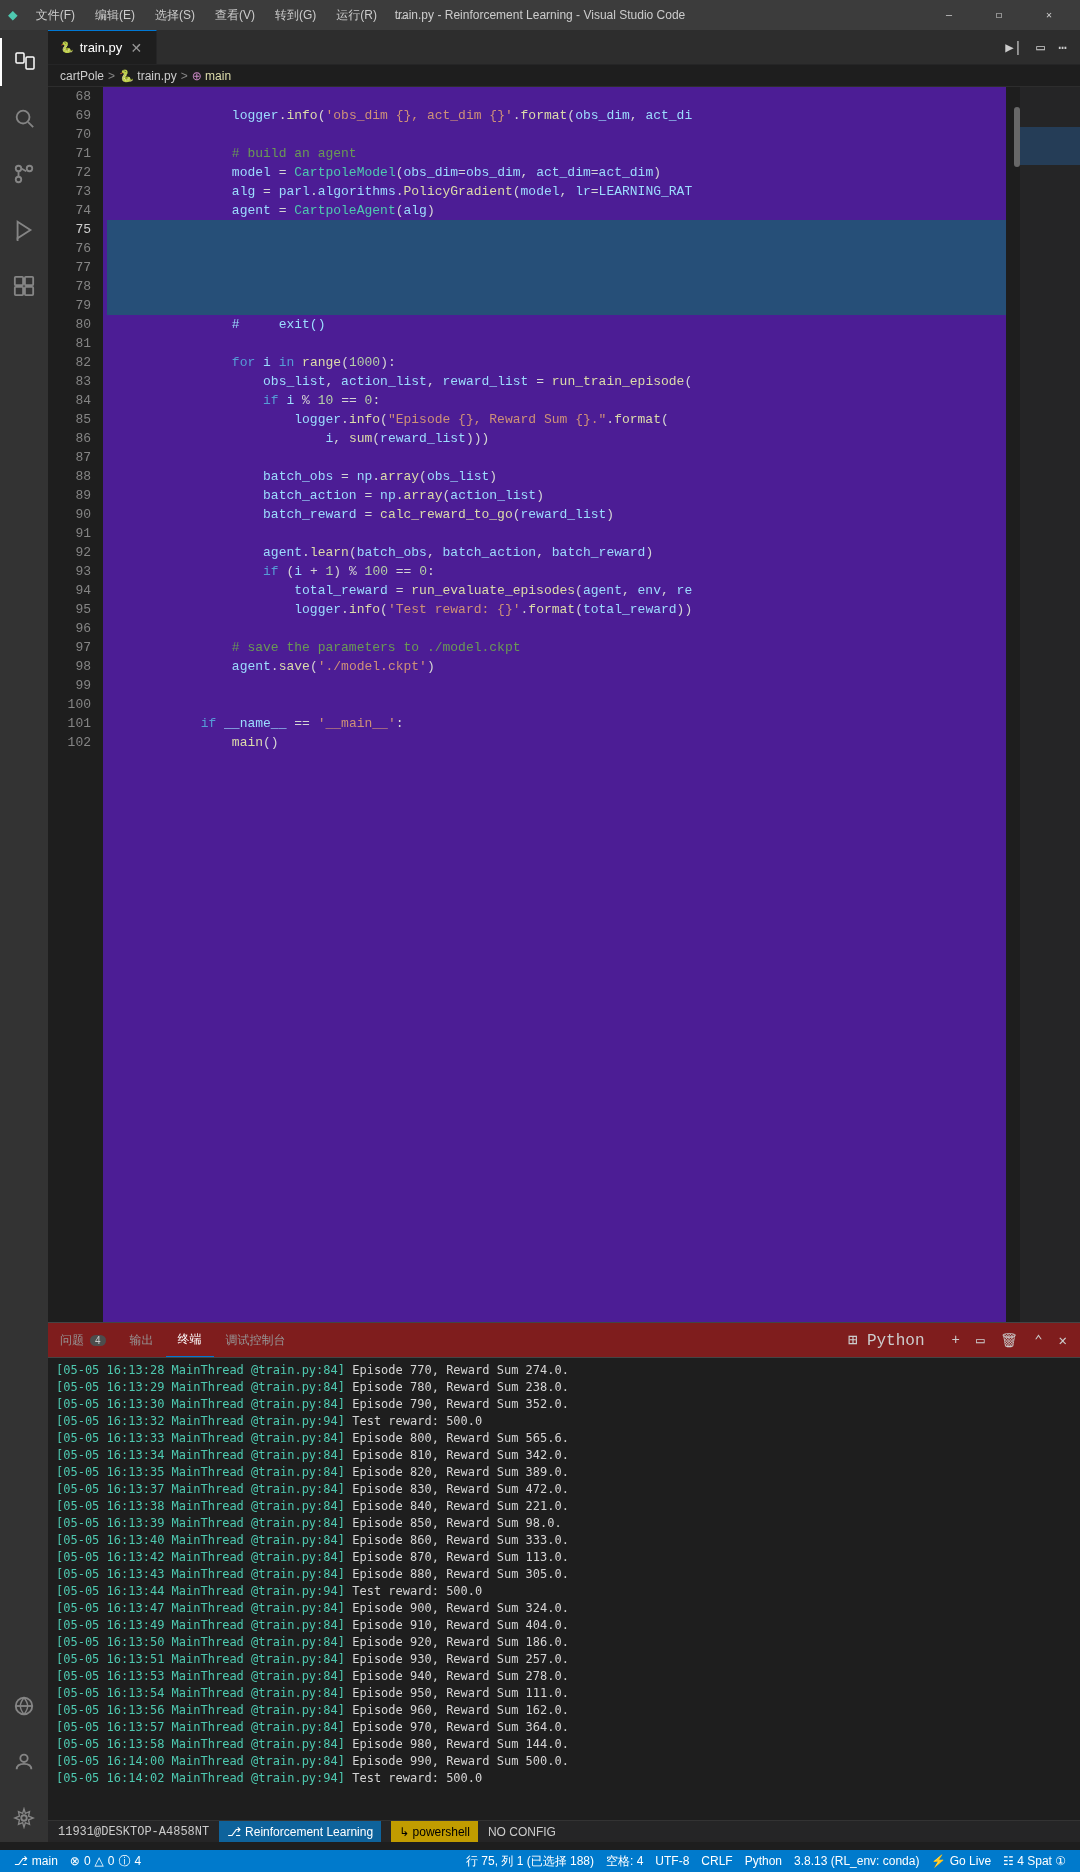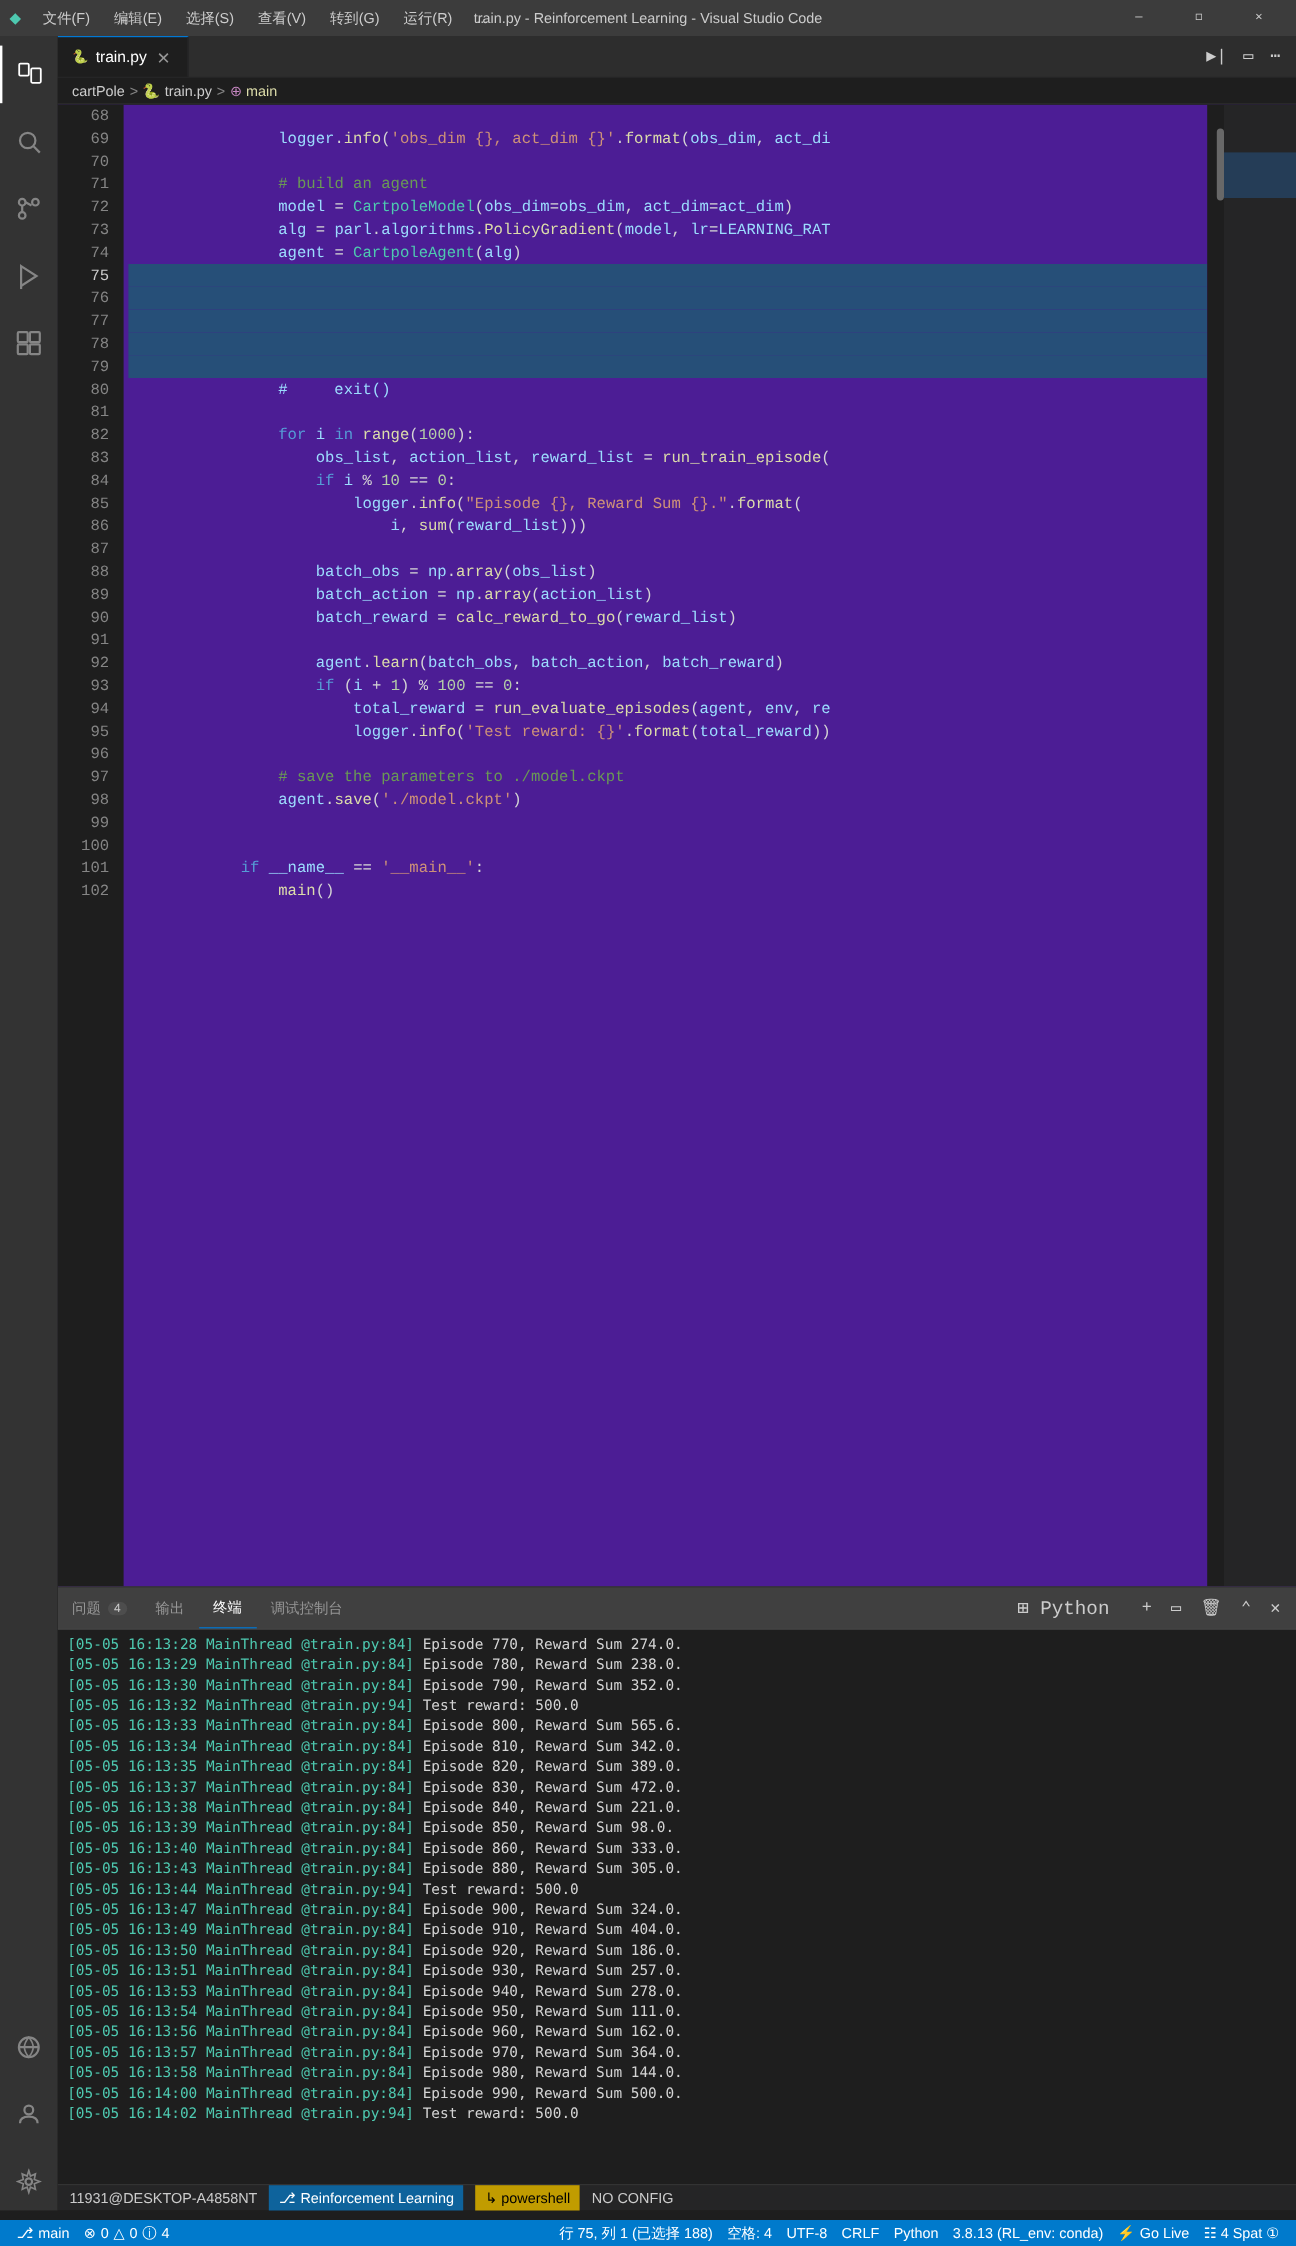--- a/index.html
+++ b/index.html
@@ -246,21 +246,21 @@
 
     
     #panel {
       background: #1e1e1e;
       border-top: 1px solid #444;
       flex-shrink: 0;
       display: flex;
       flex-direction: column;
     }
     #panel-tabs {
-      background: #404040;
+      background: #7f1d1d;
       height: 35px;
       display: flex;
       align-items: stretch;
       border-bottom: 1px solid #444;
       flex-shrink: 0;
     }
     .panel-tab {
       display: flex;
       align-items: center;
       padding: 0 12px;
@@ -670,37 +670,38 @@
         <div class="term-line"><span style="color:#4ec9b0;">[05-05 16:13:29 MainThread @train.py:84]</span> <span style="color:#d4d4d4;">Episode 780, Reward Sum 238.0.</span></div>
         <div class="term-line"><span style="color:#4ec9b0;">[05-05 16:13:30 MainThread @train.py:84]</span> <span style="color:#d4d4d4;">Episode 790, Reward Sum 352.0.</span></div>
         <div class="term-line"><span style="color:#4ec9b0;">[05-05 16:13:32 MainThread @train.py:94]</span> <span style="color:#d4d4d4;">Test reward: 500.0</span></div>
         <div class="term-line"><span style="color:#4ec9b0;">[05-05 16:13:33 MainThread @train.py:84]</span> <span style="color:#d4d4d4;">Episode 800, Reward Sum 565.6.</span></div>
         <div class="term-line"><span style="color:#4ec9b0;">[05-05 16:13:34 MainThread @train.py:84]</span> <span style="color:#d4d4d4;">Episode 810, Reward Sum 342.0.</span></div>
         <div class="term-line"><span style="color:#4ec9b0;">[05-05 16:13:35 MainThread @train.py:84]</span> <span style="color:#d4d4d4;">Episode 820, Reward Sum 389.0.</span></div>
         <div class="term-line"><span style="color:#4ec9b0;">[05-05 16:13:37 MainThread @train.py:84]</span> <span style="color:#d4d4d4;">Episode 830, Reward Sum 472.0.</span></div>
         <div class="term-line"><span style="color:#4ec9b0;">[05-05 16:13:38 MainThread @train.py:84]</span> <span style="color:#d4d4d4;">Episode 840, Reward Sum 221.0.</span></div>
         <div class="term-line"><span style="color:#4ec9b0;">[05-05 16:13:39 MainThread @train.py:84]</span> <span style="color:#d4d4d4;">Episode 850, Reward Sum 98.0.</span></div>
         <div class="term-line"><span style="color:#4ec9b0;">[05-05 16:13:40 MainThread @train.py:84]</span> <span style="color:#d4d4d4;">Episode 860, Reward Sum 333.0.</span></div>
+        <div class="term-line"><span style="color:#4ec9b0;">[05-05 16:13:42 MainThread @train.py:84]</span> <span style="color:#d4d4d4;">Episode 870, Reward Sum 113.0.</span></div>
         <div class="term-line"><span style="color:#4ec9b0;">[05-05 16:13:43 MainThread @train.py:84]</span> <span style="color:#d4d4d4;">Episode 880, Reward Sum 305.0.</span></div>
         <div class="term-line"><span style="color:#4ec9b0;">[05-05 16:13:44 MainThread @train.py:94]</span> <span style="color:#d4d4d4;">Test reward: 500.0</span></div>
         <div class="term-line"><span style="color:#4ec9b0;">[05-05 16:13:47 MainThread @train.py:84]</span> <span style="color:#d4d4d4;">Episode 900, Reward Sum 324.0.</span></div>
         <div class="term-line"><span style="color:#4ec9b0;">[05-05 16:13:49 MainThread @train.py:84]</span> <span style="color:#d4d4d4;">Episode 910, Reward Sum 404.0.</span></div>
         <div class="term-line"><span style="color:#4ec9b0;">[05-05 16:13:50 MainThread @train.py:84]</span> <span style="color:#d4d4d4;">Episode 920, Reward Sum 186.0.</span></div>
         <div class="term-line"><span style="color:#4ec9b0;">[05-05 16:13:51 MainThread @train.py:84]</span> <span style="color:#d4d4d4;">Episode 930, Reward Sum 257.0.</span></div>
         <div class="term-line"><span style="color:#4ec9b0;">[05-05 16:13:53 MainThread @train.py:84]</span> <span style="color:#d4d4d4;">Episode 940, Reward Sum 278.0.</span></div>
         <div class="term-line"><span style="color:#4ec9b0;">[05-05 16:13:54 MainThread @train.py:84]</span> <span style="color:#d4d4d4;">Episode 950, Reward Sum 111.0.</span></div>
         <div class="term-line"><span style="color:#4ec9b0;">[05-05 16:13:56 MainThread @train.py:84]</span> <span style="color:#d4d4d4;">Episode 960, Reward Sum 162.0.</span></div>
         <div class="term-line"><span style="color:#4ec9b0;">[05-05 16:13:57 MainThread @train.py:84]</span> <span style="color:#d4d4d4;">Episode 970, Reward Sum 364.0.</span></div>
         <div class="term-line"><span style="color:#4ec9b0;">[05-05 16:13:58 MainThread @train.py:84]</span> <span style="color:#d4d4d4;">Episode 980, Reward Sum 144.0.</span></div>
         <div class="term-line"><span style="color:#4ec9b0;">[05-05 16:14:00 MainThread @train.py:84]</span> <span style="color:#d4d4d4;">Episode 990, Reward Sum 500.0.</span></div>
         <div class="term-line"><span style="color:#4ec9b0;">[05-05 16:14:02 MainThread @train.py:94]</span> <span style="color:#d4d4d4;">Test reward: 500.0</span></div>
       </div>
 
       <div style="background:#252526; height:22px; display:flex; align-items:center; padding:0 10px; gap:10px; font-size:12px; font-family:'Segoe UI',sans-serif; flex-shrink:0; border-top:1px solid #333;">
-        <span style="color:#cccccc;">11931@DESKTOP-A4858NT</span>
+        <span style="color:#cccccc;font-family:Liberation Mono, monospace;">11931@DESKTOP-A4858NT</span>
         <span style="background:#0e639c; color:#fff; padding:0 8px; height:22px; display:flex; align-items:center; gap:4px; cursor:pointer;">
           <span>⎇</span>
           <span>Reinforcement Learning</span>
         </span>
         <span style="background:#c19c00; color:#000; padding:0 8px; height:22px; display:flex; align-items:center; cursor:pointer;">
           <span>↳ powershell</span>
         </span>
         <span style="color:#cccccc;">NO CONFIG</span>
       </div>
     </div>

